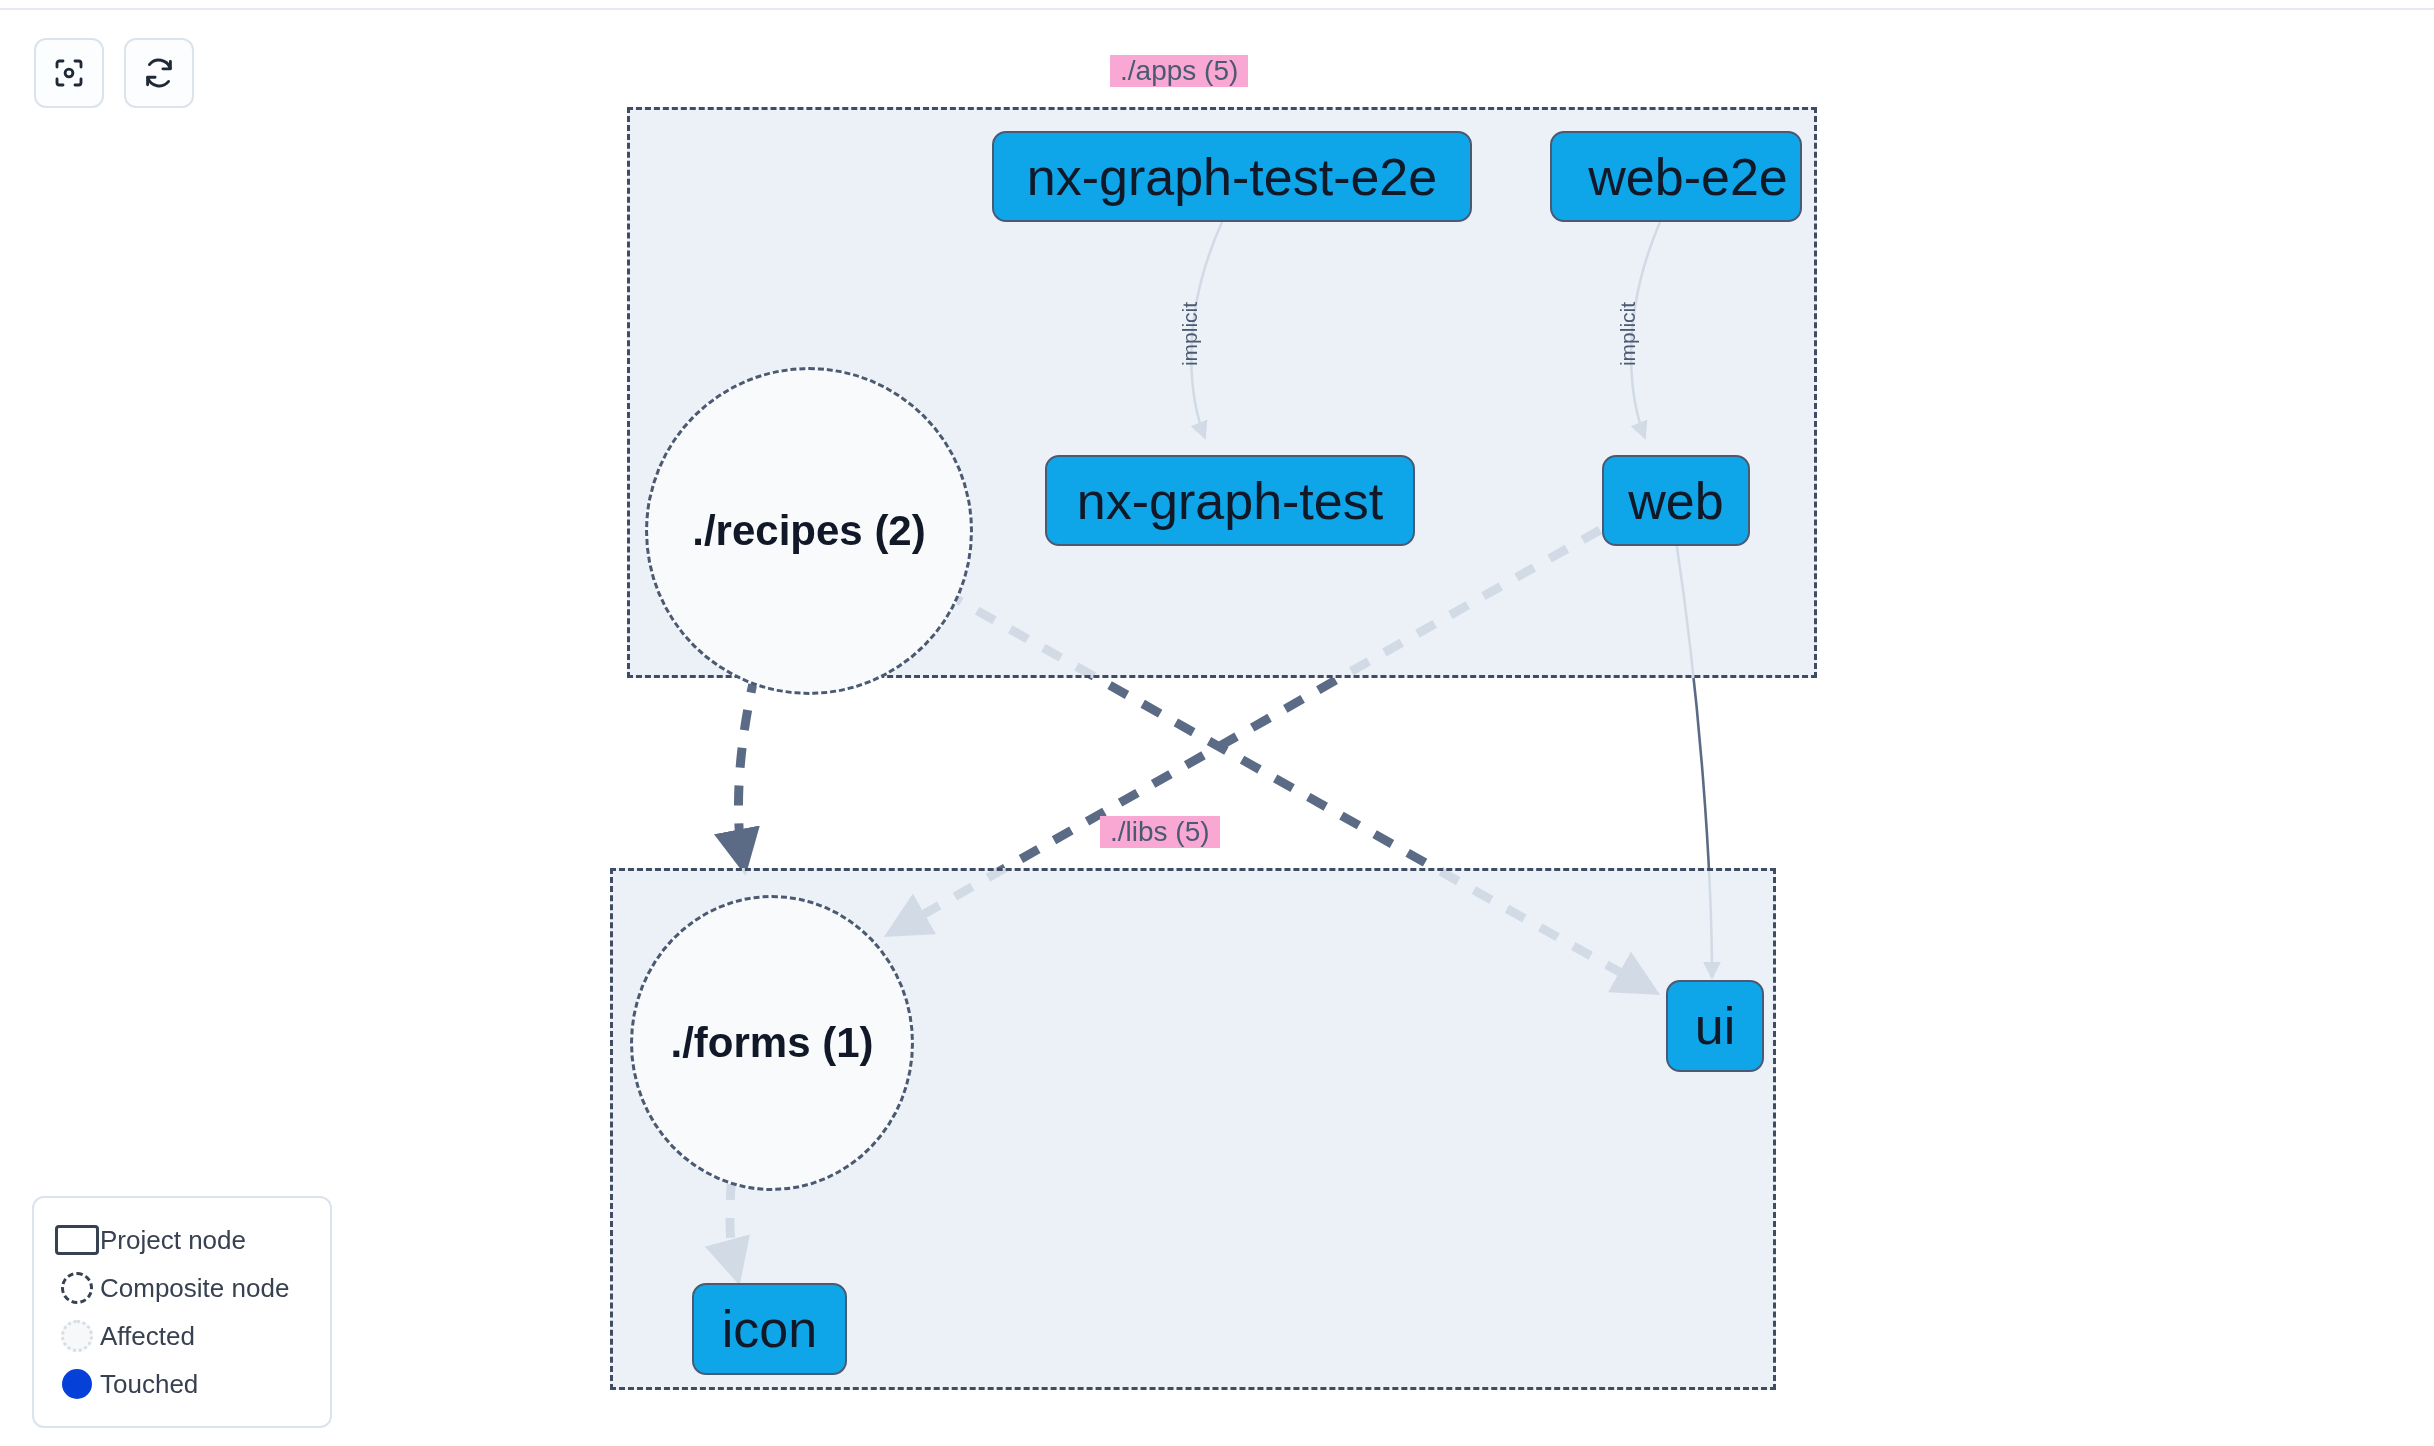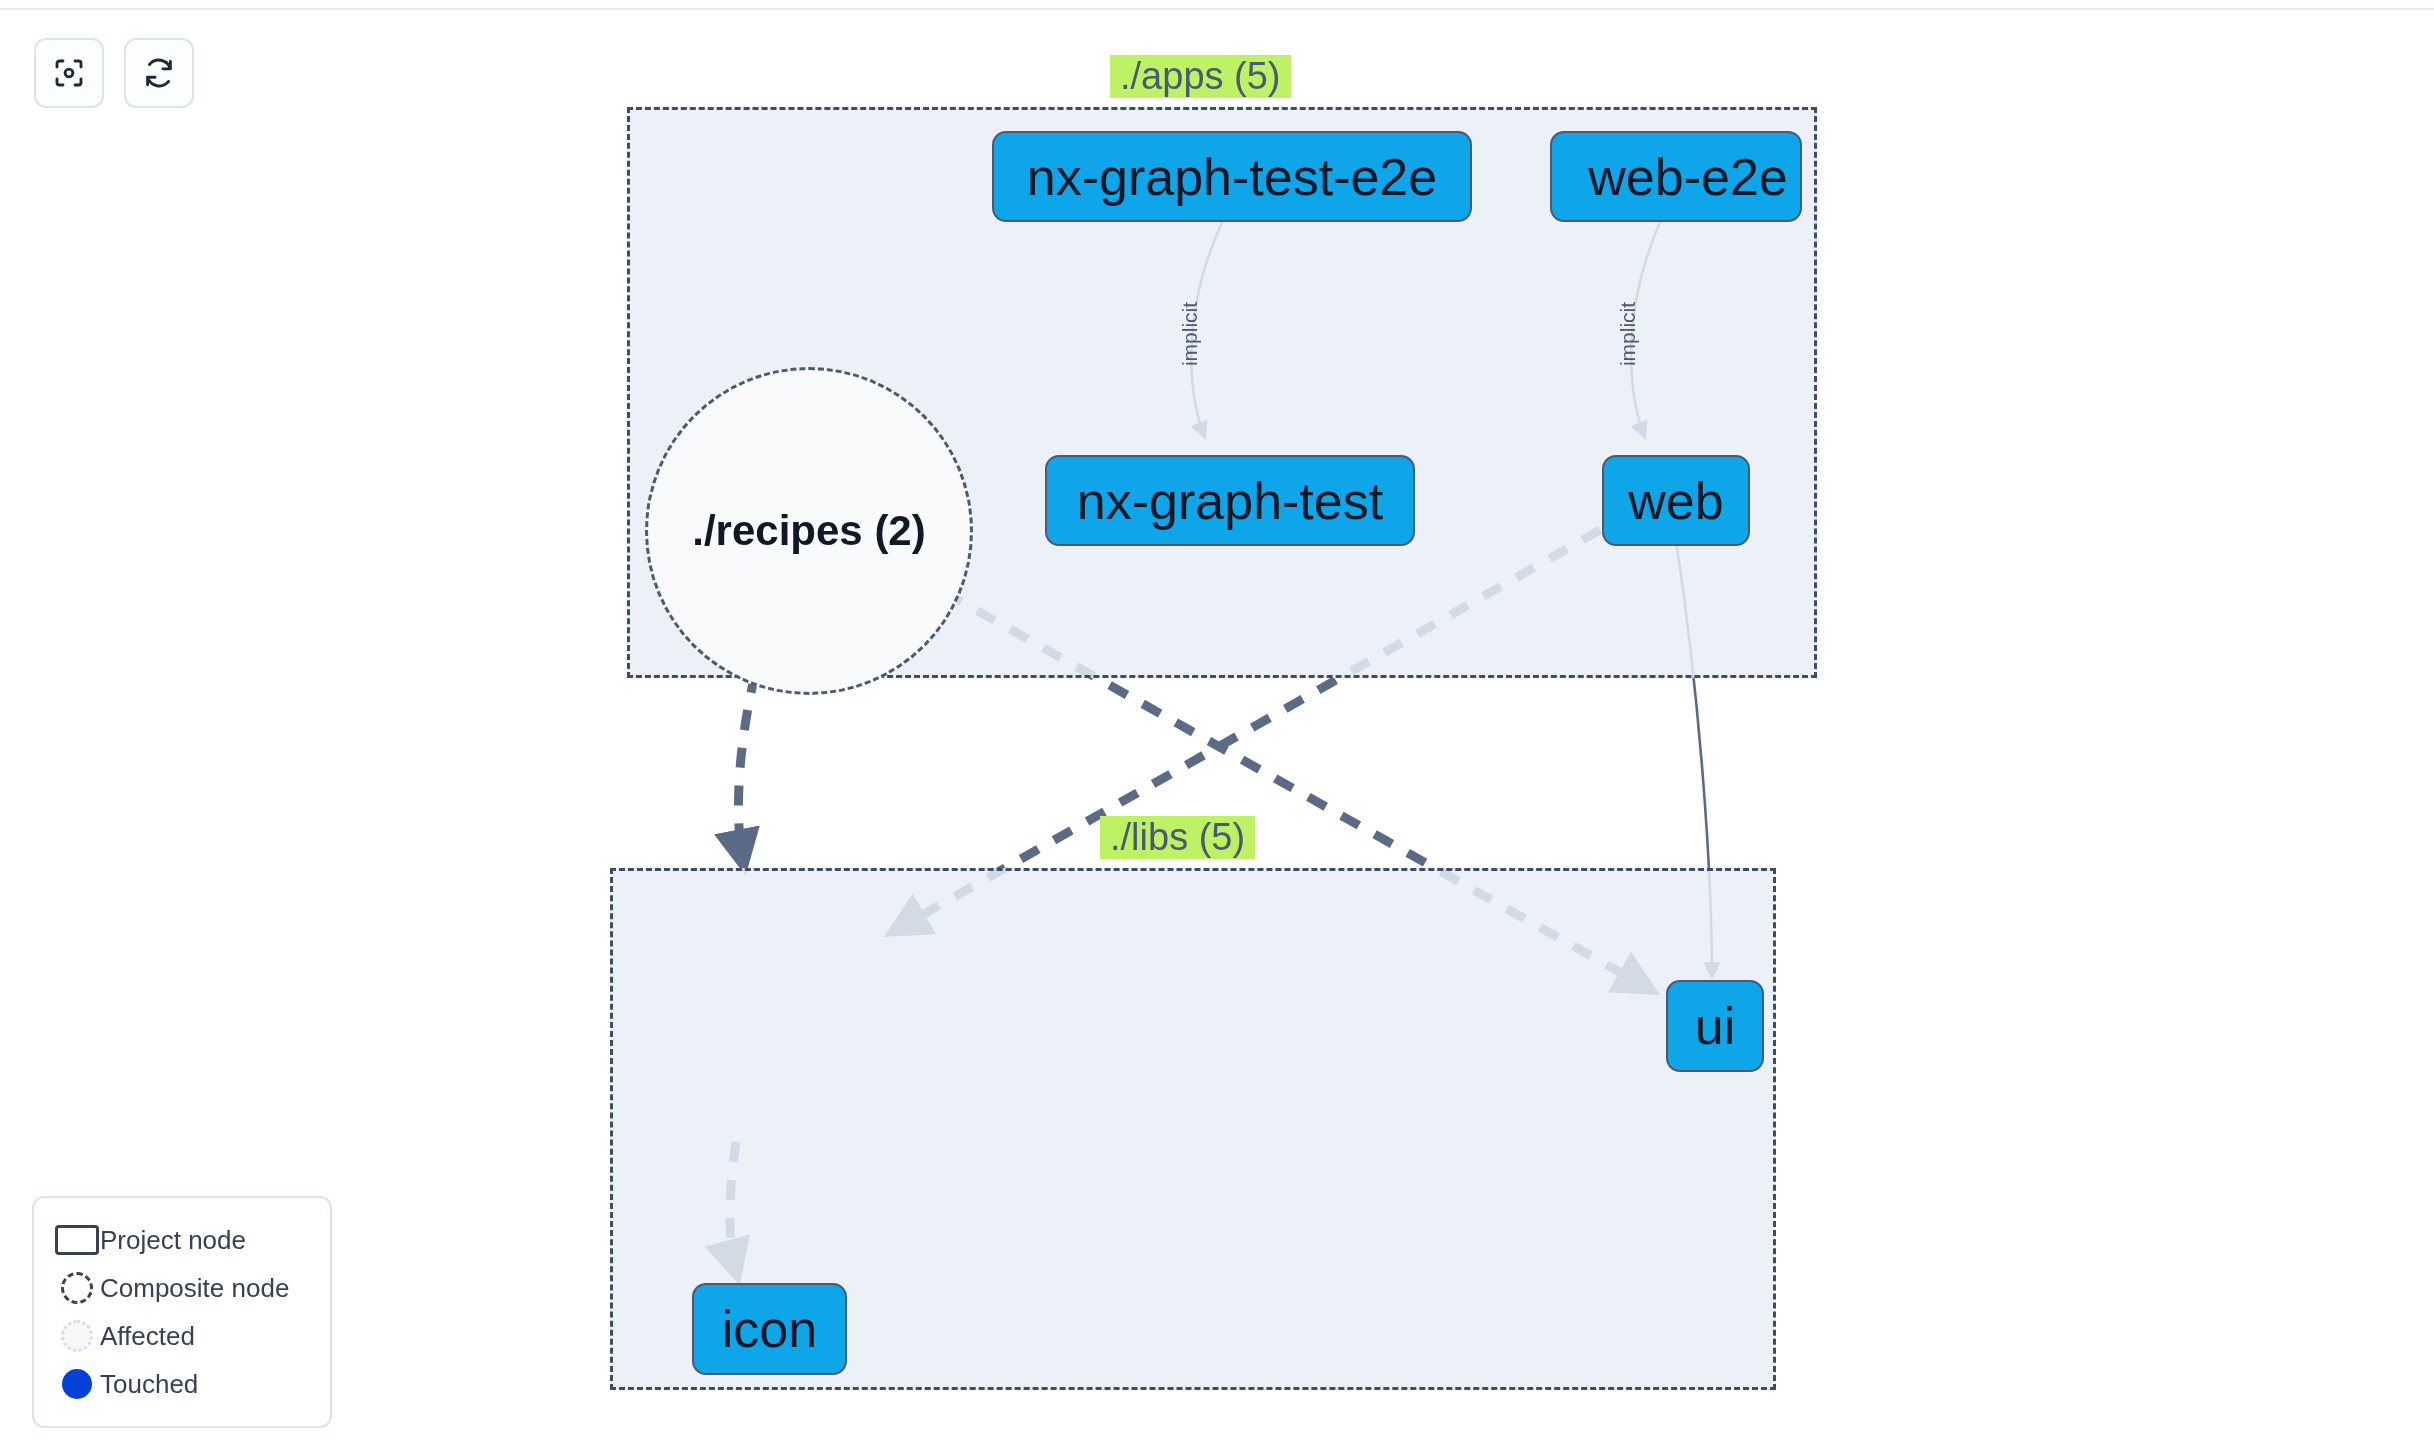--- a/index.html
+++ b/index.html
@@ -96,23 +96,23 @@
   
   .group-box {
     position: absolute;
     box-sizing: border-box;
     border: 3px dashed #3f4c63;
     background: rgba(232, 238, 246, 0.85);
     z-index: 5;
   }
   .group-label {
     position: absolute;
-    font-size: 38px;
+    font-size: 28px;
     color: #4b5a72;
-    background: #bef264;
+    background: #f9a8d4;
     padding: 0 10px;
     white-space: nowrap;
     z-index: 12;
   }
 
   
   .legend {
     position: absolute;
     left: 32px;
     top: 1196px;
@@ -260,20 +260,23 @@
   </div>
 
   <div class="node" style="left:1045px; top:455px; width:370px; height:91px;">
     <span>nx-graph-test</span>
   </div>
 
   <div class="node" style="left:1602px; top:455px; width:148px; height:91px;">
     <span>web</span>
   </div>
 
+  <div class="composite" style="left:630px; top:895px; width:284px; height:296px;">
+    <span>./forms (1)</span>
+  </div>
 
   <div class="node" style="left:1666px; top:980px; width:98px; height:92px;">
     <span>ui</span>
   </div>
 
   <div class="node" style="left:692px; top:1283px; width:155px; height:92px;">
     <span>icon</span>
   </div>
 
   <div class="legend">

